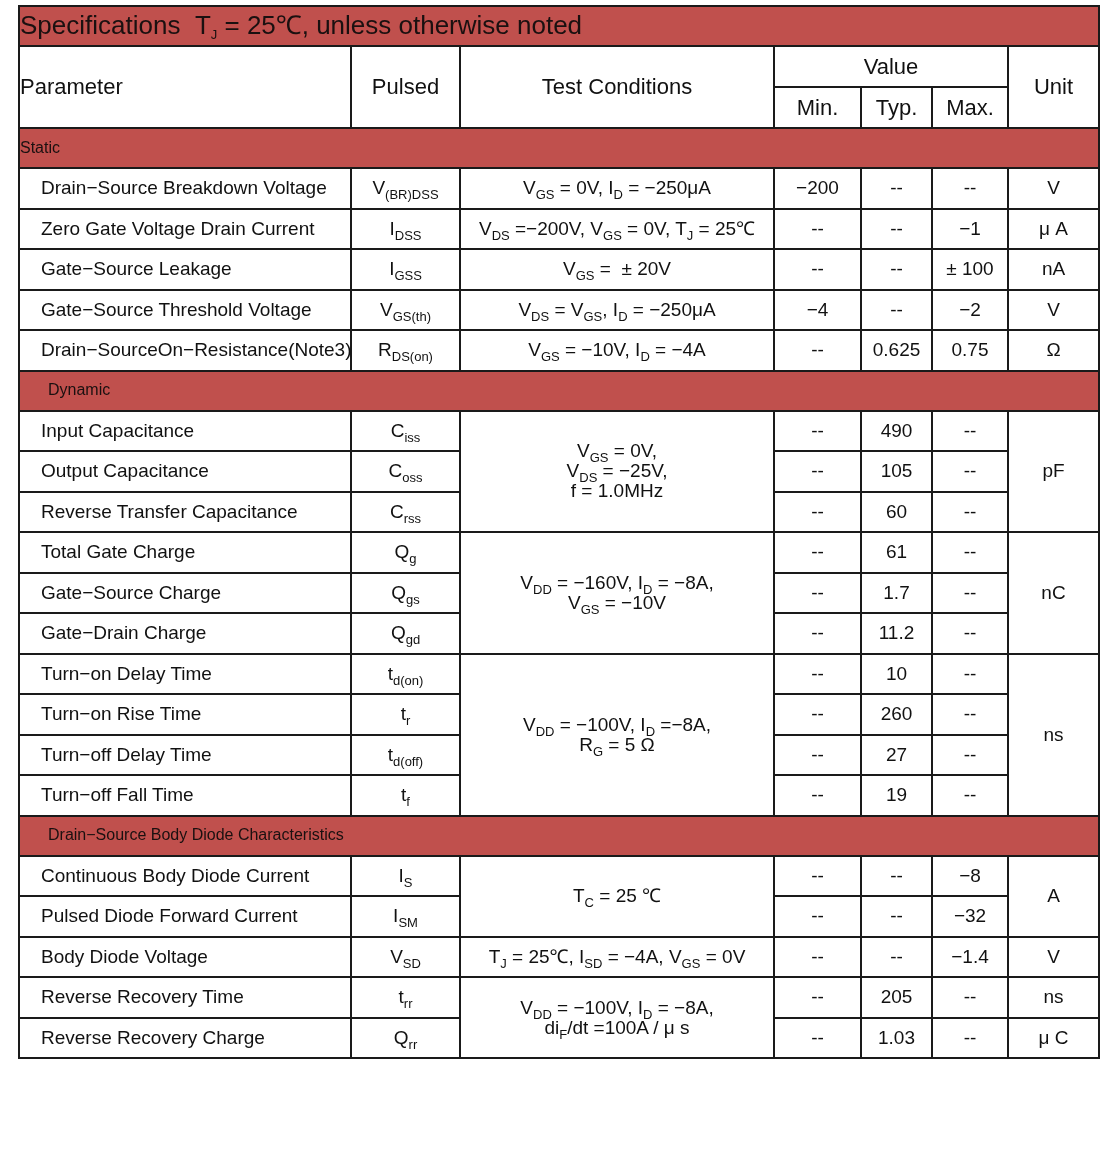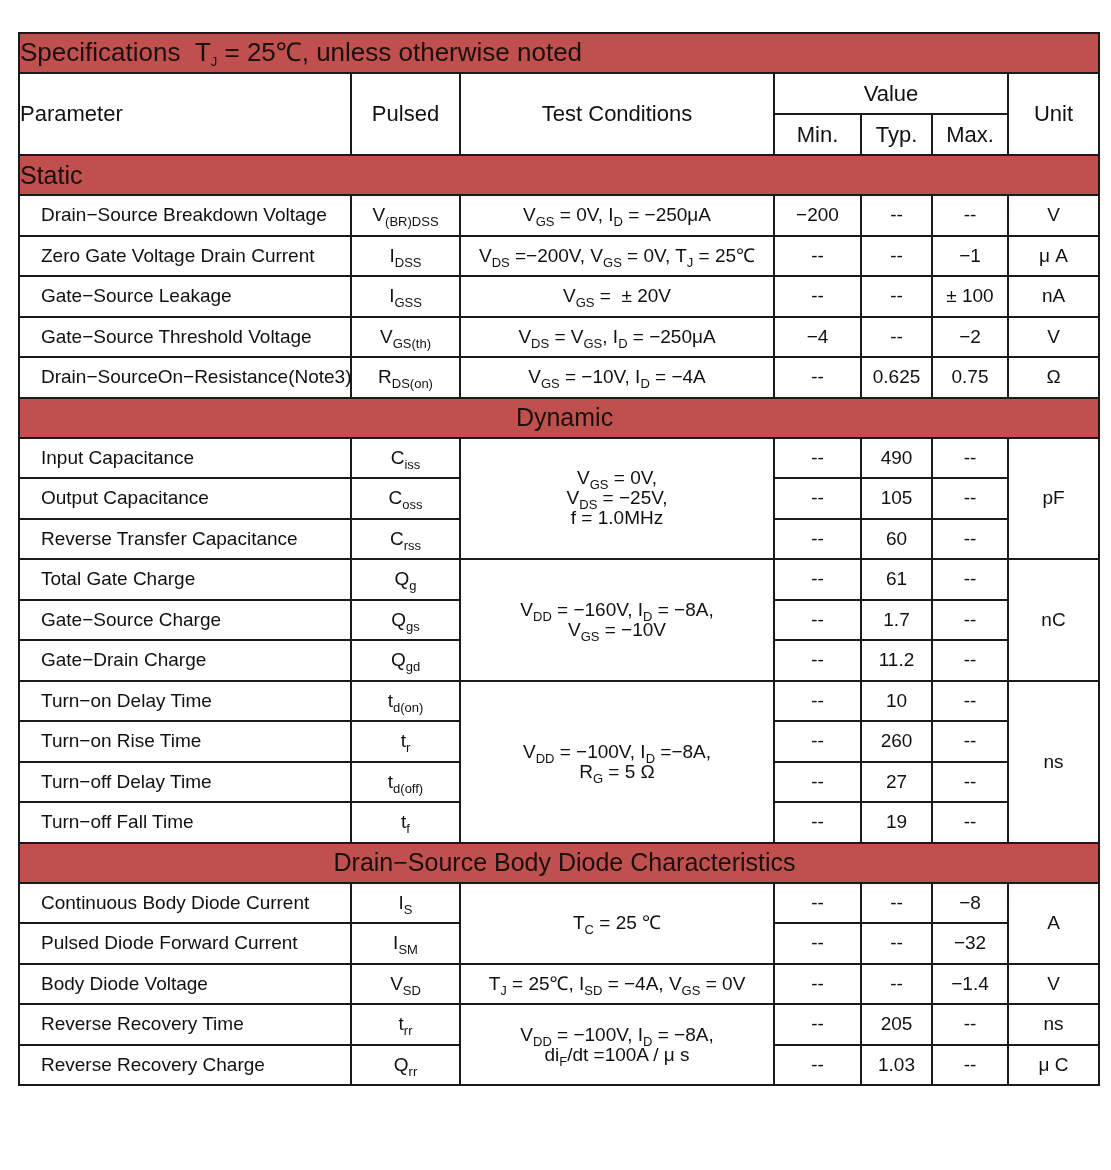--- a/index.html
+++ b/index.html
@@ -1,18 +1,18 @@
 <!DOCTYPE html>
 <html><head>
 <meta charset="utf-8">
 <style>
   html, body { margin: 0; padding: 0; background: #ffffff; }
   body { width: 1111px; height: 1170px; position: relative; font-family: "Liberation Sans", sans-serif; color: #111; }
   table.spec {
-    position: absolute; left: 18px; top: 32px;
+    position: absolute; left: 18px; top: 5px;
     width: 1080px;
     border-collapse: collapse;
     table-layout: fixed;
     font-size: 19px;
   }
   table.spec td, table.spec th {
     border: 2px solid #1a1a1a;
     padding: 0;
     font-weight: normal;
     vertical-align: middle;
@@ -27,24 +27,24 @@
     color: #1a1010;
   }
   .hdr th { background: #fff; font-size: 22px; }
   .hdr .param-h { text-align: left; padding-left: 0; }
   .hdr .c { text-align: center; }
   .section-row td {
     background: #c0504d;
     height: 38px;
     text-align: left;
     padding-left: 4px;
-    font-size: 25px;
+    font-size: 16px;
     color: #1a1010;
   }
-  .section-row.indent td { padding-left: 11px; text-align: center; }
+  .section-row.indent td { padding-left: 28px; }
   tr.data td { height: 38.5px; text-align: center; }
   tr.data td.param { text-align: left; padding-left: 21px; }
   sub { font-size: 13px; vertical-align: -5px; line-height: 0; }
   .cond { line-height: 1.0; }
   col.c-param { width: 332px; }
   col.c-sym { width: 109px; }
   col.c-cond { width: 314px; }
   col.c-min { width: 87px; }
   col.c-typ { width: 71px; }
   col.c-max { width: 76px; }

